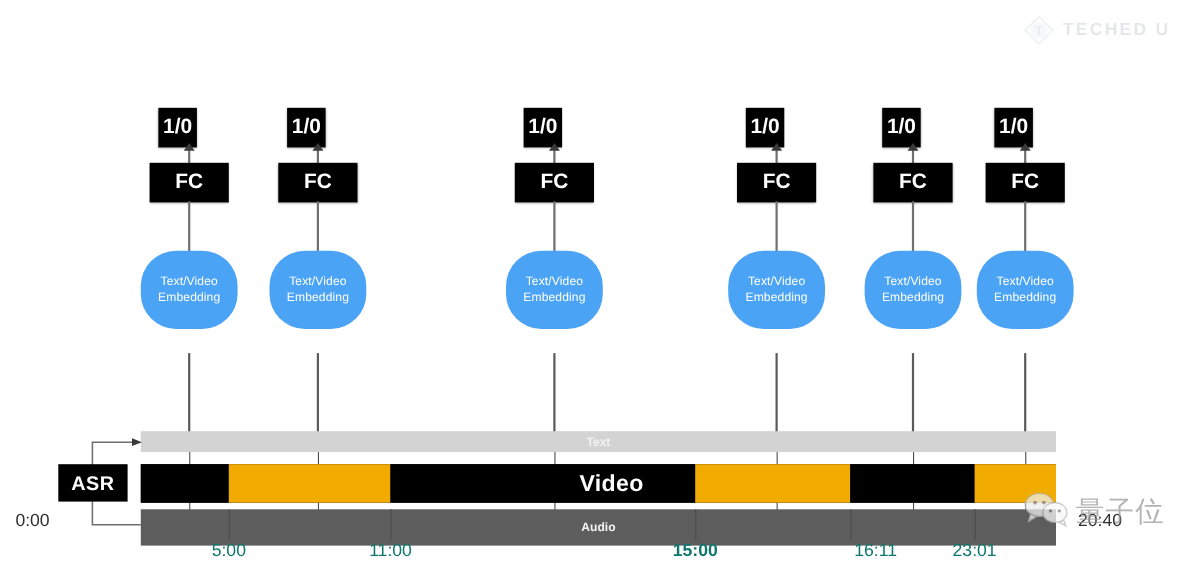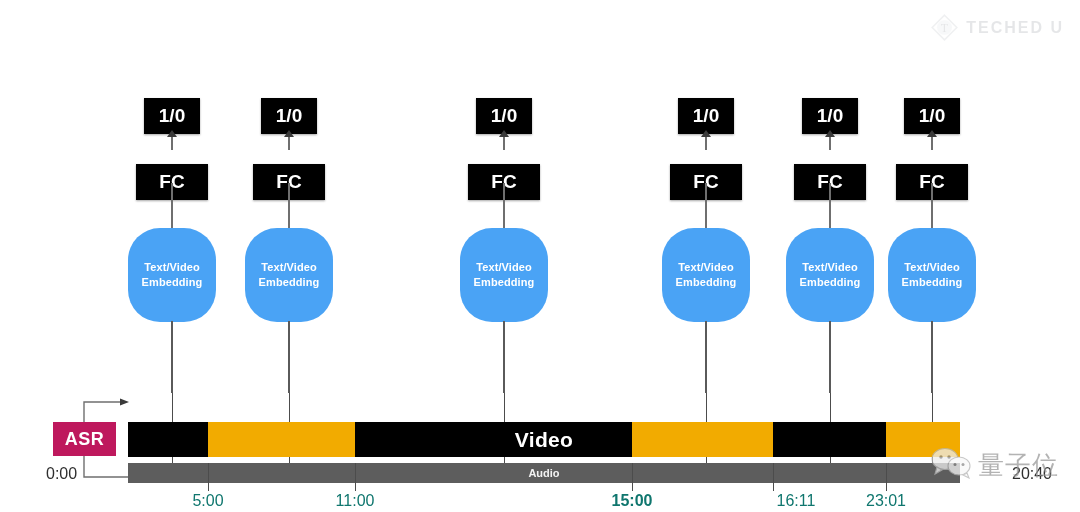--- a/index.html
+++ b/index.html
@@ -32,35 +32,34 @@
 
   .node{
     position:absolute;
     background:#000;
     color:#fff;
     display:flex;align-items:center;justify-content:center;
     font-weight:700;
     box-shadow:0 1px 2px rgba(0,0,0,.35);
   }
   .node-io{
-    width:56px;height:36px;left:16px;top:98px;
+    width:35px;height:36px;left:16px;top:98px;
     font-size:19px;letter-spacing:0px;
   }
   .node-fc{
     width:72px;height:36px;left:8px;top:148px;
     font-size:19px;
-    margin-top:16px;
   }
   .node-emb{
     position:absolute;
-    left:0;top:228px;width:88px;height:94px;
+    left:0;top:228px;width:88px;height:71px;
     background:#4aa3f5;
     color:#ffffff;
     display:flex;flex-direction:column;align-items:center;justify-content:center;
-    font-size:11px;line-height:15px;font-weight:700;text-align:center;
+    font-size:11px;line-height:15px;font-weight:400;text-align:center;
     letter-spacing:.1px;
     border-radius:32px;
   }
 
   
   .wire{position:absolute;background:#6f6f6f;width:1.4px;}
   .wire-io{left:43.3px;top:133px;height:17px;}      
   .wire-fc{left:43.3px;top:183px;height:46px;}      
   .wire-down{left:43.3px;top:321px;height:72px;background:#5a5a5a;} 
   .arrowhead{
@@ -72,55 +71,56 @@
   }
 
   
   .bar{position:absolute;left:128px;width:832px;}
   .bar-text{
     top:392px;height:19px;background:#d3d3d3;
     display:flex;align-items:center;justify-content:center;
   }
   .bar-text span{color:#f2f2f2;font-size:11px;font-weight:700;}
   .bar-audio{
-    top:463px;height:20px;background:#5d5d5d;
+    top:463px;height:33px;background:#5d5d5d;
     display:flex;align-items:center;justify-content:center;
   }
   .bar-audio span{color:#f2f2f2;font-size:11px;font-weight:700;}
 
   .bar-video{
     position:absolute;left:128px;top:422px;width:832px;height:35px;
     background:#000;
   }
   .seg{position:absolute;top:0;height:35px;}
   .video-label{
     position:absolute;left:0;top:0;width:832px;height:35px;
     display:flex;align-items:center;justify-content:center;
     color:#fff;font-size:21px;font-weight:700;letter-spacing:.3px;
     pointer-events:none;
+    padding-left:12px;
   }
 
   
   .tickline{position:absolute;width:1.2px;background:#4c4c4c;top:393px;height:88px;}
 
   
   .axistick{position:absolute;width:1.2px;background:#4c4c4c;top:463px;height:28px;}
   .axislabel{
     position:absolute;top:492px;
     transform:translateX(-50%);
     font-size:16px;color:#0f766e;font-weight:400;white-space:nowrap;
   }
   .edgelabel{
-    position:absolute;font-size:16px;color:#2f2f2f;white-space:nowrap;margin-left:32px;
+    position:absolute;font-size:16px;color:#2f2f2f;white-space:nowrap;
   }
 
   
   .asr{
     position:absolute;left:53px;top:422px;width:63px;height:34px;
-    background:#be185d;color:#fff;
+    background:#000000;color:#fff;
     display:flex;align-items:center;justify-content:center;
     font-size:18px;font-weight:700;letter-spacing:.5px;
   }
   .asr-path{position:absolute;left:0;top:0;pointer-events:none;}
 
   
   .wm{
     position:absolute;left:930px;top:447px;
     display:flex;align-items:center;gap:4px;opacity:.75;
   }
@@ -246,20 +246,23 @@
 
   <div id="ticklines">
       <div class="tickline" style="left: 172px;"></div>
       <div class="tickline" style="left: 289px;"></div>
       <div class="tickline" style="left: 504px;"></div>
       <div class="tickline" style="left: 706px;"></div>
       <div class="tickline" style="left: 830px;"></div>
       <div class="tickline" style="left: 932px;"></div>
     </div>
 
+  <div class="bar bar-text">
+    <span>Text</span>
+  </div>
 
   <div class="bar-video">
     <div id="video-segments">
         <div class="seg" style="left: 0px; width: 80px; background: rgb(0, 0, 0);"></div>
         <div class="seg" style="left: 80px; width: 147px; background: rgb(242, 171, 0);"></div>
         <div class="seg" style="left: 227px; width: 277px; background: rgb(0, 0, 0);"></div>
         <div class="seg" style="left: 504px; width: 141px; background: rgb(242, 171, 0);"></div>
         <div class="seg" style="left: 645px; width: 113px; background: rgb(0, 0, 0);"></div>
         <div class="seg" style="left: 758px; width: 74px; background: rgb(242, 171, 0);"></div>
       </div>

